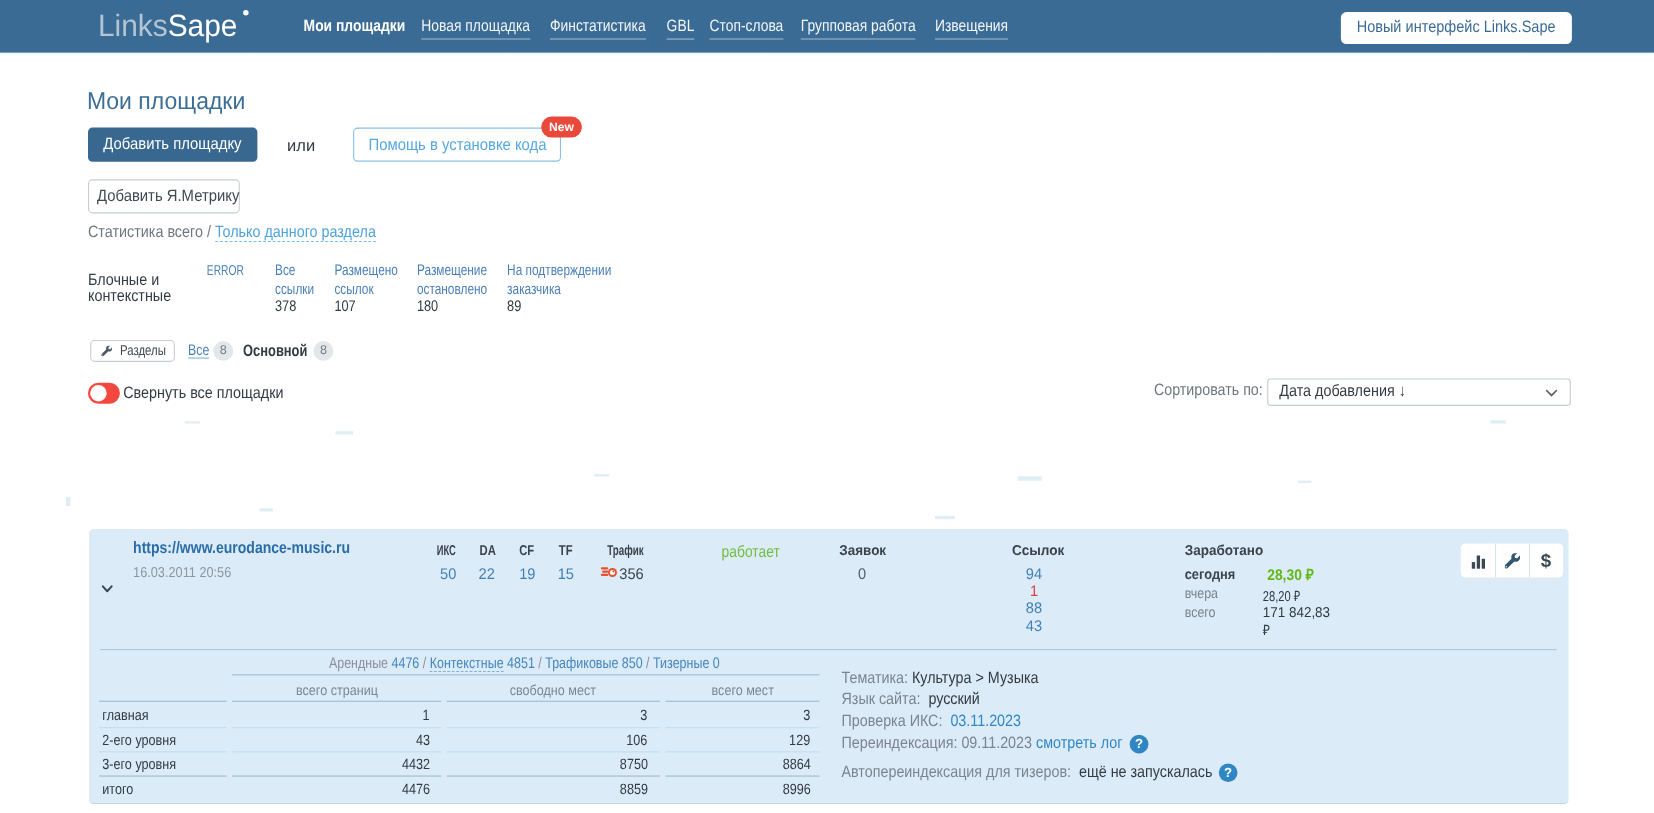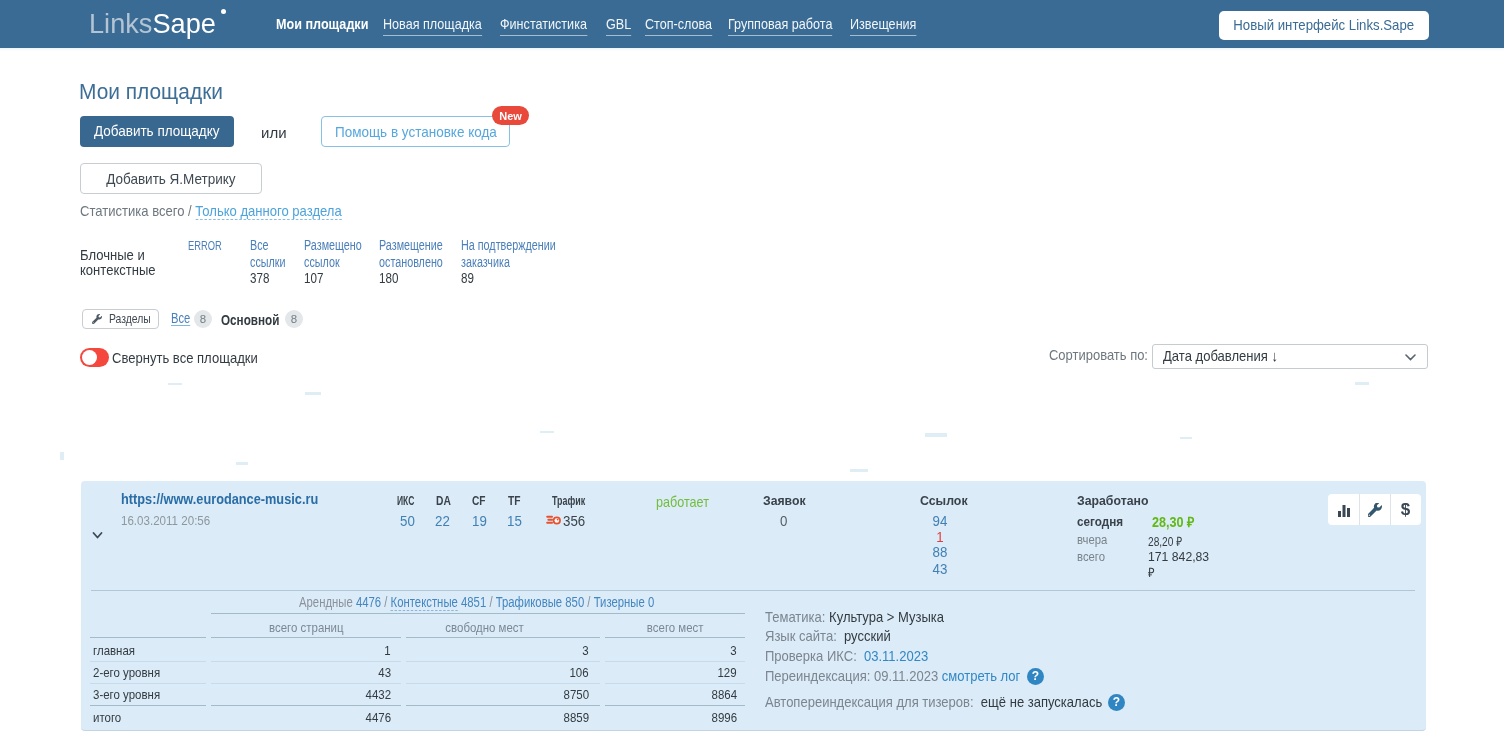--- a/index.html
+++ b/index.html
@@ -15,21 +15,21 @@
   .nav a { position:absolute; top:15px; color:#f2f6f9; font-size:15px; text-decoration:none; border-bottom:1px solid rgba(255,255,255,0.55); padding-bottom:3px; transform:scaleX(0.84); transform-origin:left top; white-space:nowrap; }
   .nav a.act { font-weight:bold; border-bottom:none; color:#fff; }
   .newui { position:absolute; left:1219px; top:11px; width:210px; height:29px; background:#fff; border-radius:5px; color:#3a6b94; font-size:15px; text-align:center; line-height:28px; } .sx { display:inline-block; transform:scaleX(0.9); white-space:nowrap; }
 
   
   .h1 { position:absolute; left:79px; top:79px; font-size:22px; color:#3c6e96; transform:scaleX(0.95); transform-origin:left top; white-space:nowrap; }
   .btn1 { position:absolute; left:80px; top:116px; width:154px; height:31px; background:#38678f; border-radius:4px; color:#fff; font-size:15px; text-align:center; line-height:30px; }
   .or { position:absolute; left:261px; top:124px; font-size:15px; color:#333b42; }
   .btn2 { position:absolute; left:321px; top:116px; width:189px; height:31px; background:#fff; border:1px solid #88c0e8; border-radius:4px; color:#55a7dd; font-size:15px; text-align:center; line-height:29px; }
   .newbadge { position:absolute; left:492px; top:106px; width:37px; height:19px; background:#e8493b; border-radius:10px; color:#fff; font-size:11px; font-weight:bold; text-align:center; line-height:20px; }
-  .btn3 { position:absolute; left:80px; top:163px; width:182px; height:31px; background:#fff; border:1px solid #c8cdd2; border-radius:4px; color:#3f4952; font-size:15px; text-align:center; line-height:29px; }
+  .btn3 { position:absolute; left:80px; top:163px; width:138px; height:31px; background:#fff; border:1px solid #c8cdd2; border-radius:4px; color:#3f4952; font-size:15px; text-align:center; line-height:29px; }
   .statline { position:absolute; left:80px; top:202px; font-size:15px; color:#6e777e; transform:scaleX(0.87); transform-origin:left top; white-space:nowrap; }
   .statline a { color:#4da3dc; text-decoration:none; border-bottom:1px dashed #79bce6; }
 
   
   .stats-label { position:absolute; left:80px; top:247px; font-size:15px; color:#333b42; line-height:15px; transform:scaleX(0.87); transform-origin:left top; }
   .scol { position:absolute; font-size:14px; color:#4a7fb9; line-height:17px; transform:scaleX(0.77); transform-origin:left top; white-space:nowrap; }
   .snum { position:absolute; font-size:14px; color:#333b42; transform:scaleX(0.83); transform-origin:left top; }
 
   
   .secbtn { position:absolute; left:82px; top:309px; width:77px; height:20px; background:#fff; border:1px solid #c8cdd2; border-radius:4px; color:#3f4952; font-size:13px; line-height:18px; text-align:left; }
@@ -228,21 +228,21 @@
   <div class="rline" style="left:90px; top:683px; width:116px;"></div>
   <div class="rline" style="left:211px; top:683px; width:190px;"></div>
   <div class="rline" style="left:406px; top:683px; width:194px;"></div>
   <div class="rline" style="left:605px; top:683px; width:140px;"></div>
   <div class="tline" style="left:90px; top:705px; width:116px;"></div>
   <div class="tline" style="left:211px; top:705px; width:190px;"></div>
   <div class="tline" style="left:406px; top:705px; width:194px;"></div>
   <div class="tline" style="left:605px; top:705px; width:140px;"></div>
 
   <div class="th" style="left:211px; width:190px;"><span>всего страниц</span></div>
-  <div class="th" style="left:388px; width:194px;"><span>свободно мест</span></div>
+  <div class="th" style="left:406px; width:194px;"><span>свободно мест</span></div>
   <div class="th" style="left:605px; width:140px;"><span>всего мест</span></div>
 
   <div class="tl" style="top:643px;">главная</div>
   <div class="tl" style="top:665px;">2-его уровня</div>
   <div class="tl" style="top:687px;">3-его уровня</div>
   <div class="tl" style="top:710px;">итого</div>
 
   <div class="tv" style="left:211px; top:643px; width:180px;"><span>1</span></div>
   <div class="tv" style="left:406px; top:643px; width:183px;"><span>3</span></div>
   <div class="tv" style="left:605px; top:643px; width:132px;"><span>3</span></div>

